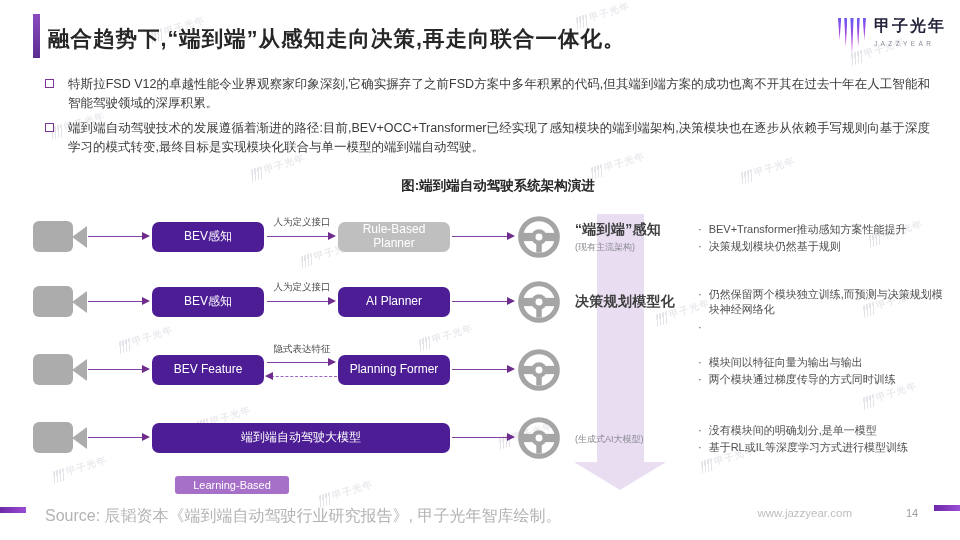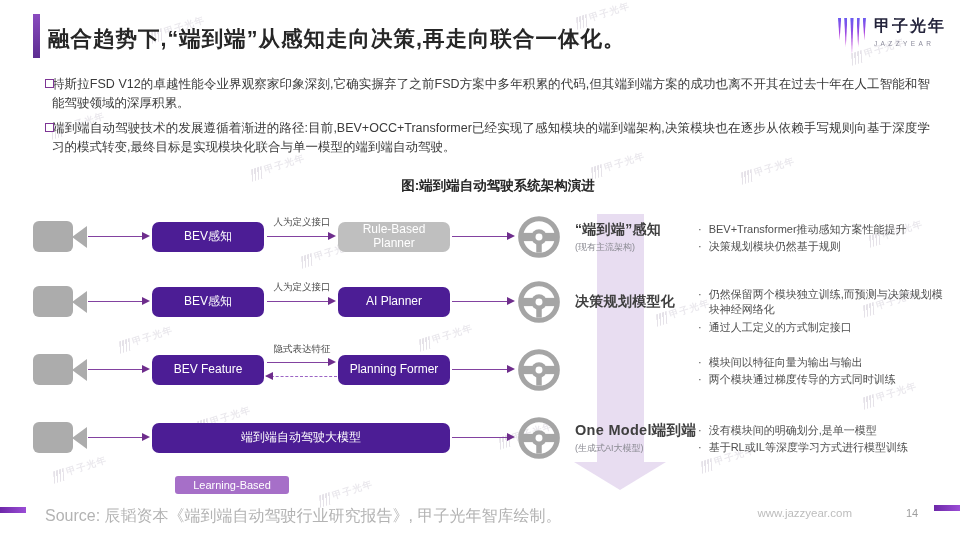--- a/index.html
+++ b/index.html
@@ -22,21 +22,21 @@
   .logo-bars i:nth-child(3){height:36px;} .logo-bars i:nth-child(4){height:29px;}
   .logo-bars i:nth-child(5){height:22px;}
   .logo-name { font-family:"Liberation Serif","DejaVu Serif",serif; font-size:16px; font-weight:bold;
     color:#23233B; letter-spacing:2px; }
   .logo-sub { font-size:6.5px; letter-spacing:3.4px; color:#8A8A9A; margin-top:3px; }
 
   
   .intro-item { position:absolute; left:45px; width:885px; }
   .intro-item .sq { position:absolute; left:0; top:4px; width:9px; height:9px;
     border:1.6px solid #7D3595; background:#fff; }
-  .intro-item .txt { display:block; margin-left:7px; font-size:12.5px; line-height:1.55;
+  .intro-item .txt { display:block; margin-left:23px; font-size:12.5px; line-height:1.55;
     color:#3A3A3A; text-align:justify; }
   #intro-1 { top:75px; } #intro-2 { top:119px; }
 
   
   .diagram-title { position:absolute; left:0; top:177px; width:100%; text-align:center;
     transform:translateX(18px); font-size:13.5px; font-weight:bold; color:#262626; }
 
   .band-rect { position:absolute; left:597px; top:214px; width:47px; height:248px;
     background:rgba(167,124,199,0.26); z-index:1; }
   .band-tip { position:absolute; left:574px; top:462px; width:0; height:0;
@@ -269,21 +269,20 @@
     <div class="row-label">
       <div class="rl-main">决策规划模型化</div>
     </div>
     <ul class="points">
       <li>
           <span class="dot">·</span>
           <span>仍然保留两个模块独立训练,而预测与决策规划模块神经网络化</span>
         </li>
       <li>
           <span class="dot">·</span>
-          <span>通过人工定义的方式制定接口</span>
         </li>
     </ul>
   </div>
 
   <div class="d-row" id="row-3">
     <div class="cam">
         <span class="cam-body"></span>
         <span class="cam-lens"></span>
       </div>
     <div class="arrow" style="left:88px;width:55px"></div>
@@ -321,21 +320,20 @@
     <div class="box purple wide">端到端自动驾驶大模型</div>
     <div class="arrow" style="left:452px;width:56px"></div>
     <svg class="wheel" viewBox="0 0 48 48">
       <circle cx="24" cy="24" r="20" fill="none" stroke="#A5A5A5" stroke-width="5.5"></circle>
       <rect x="5" y="19.5" width="38" height="9" fill="#A5A5A5"></rect>
       <rect x="21" y="24" width="6" height="17" fill="#A5A5A5"></rect>
       <circle cx="24" cy="24" r="8.5" fill="#A5A5A5"></circle>
         <circle cx="24" cy="24" r="3.8" fill="#ffffff"></circle>
     </svg>
     <div class="row-label">
-      <div class="rl-main" style="font-size:14.5px">One Model端到端</div>
       <div class="rl-sub">(生成式AI大模型)</div>
     </div>
     <ul class="points">
       <li>
           <span class="dot">·</span>
           <span>没有模块间的明确划分,是单一模型</span>
         </li>
       <li>
           <span class="dot">·</span>
           <span>基于RL或IL等深度学习方式进行模型训练</span>

